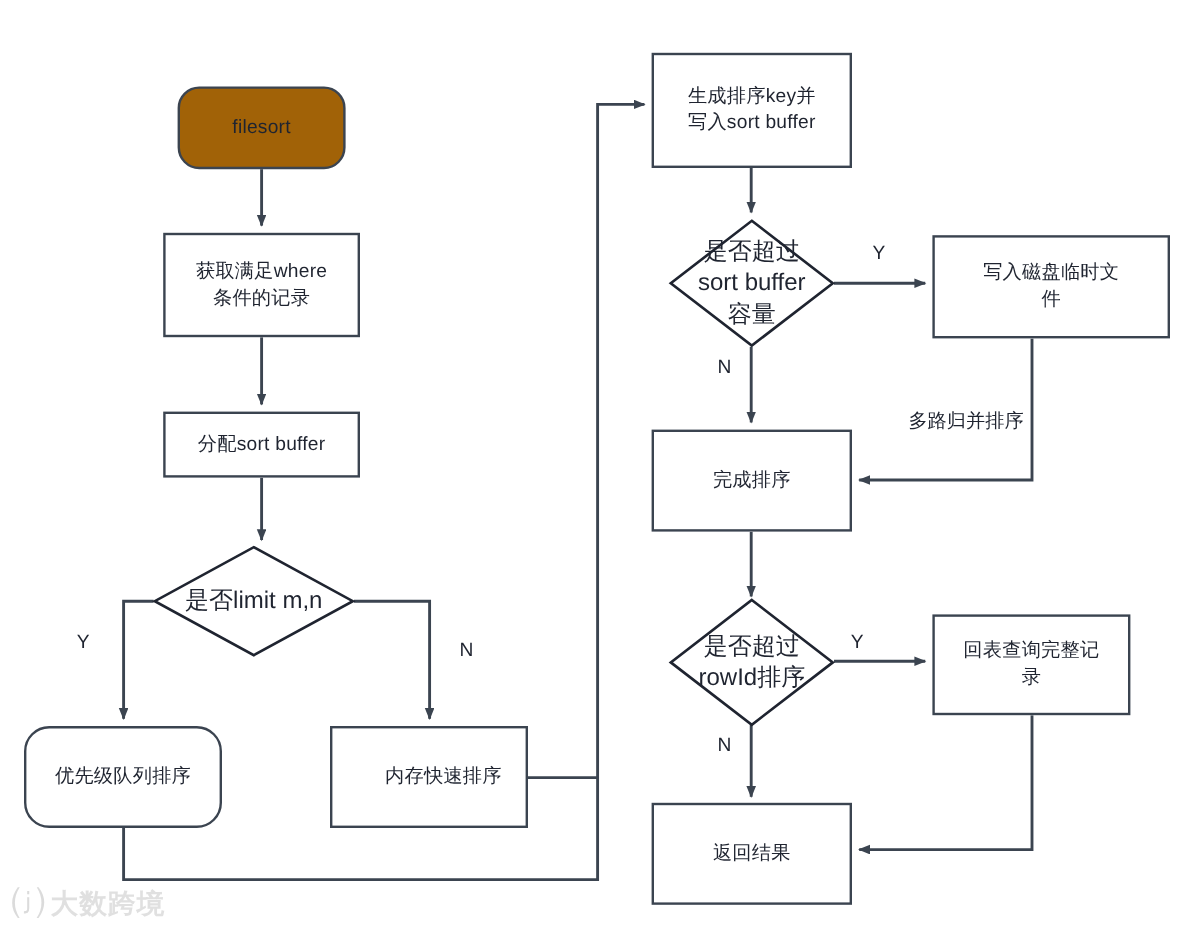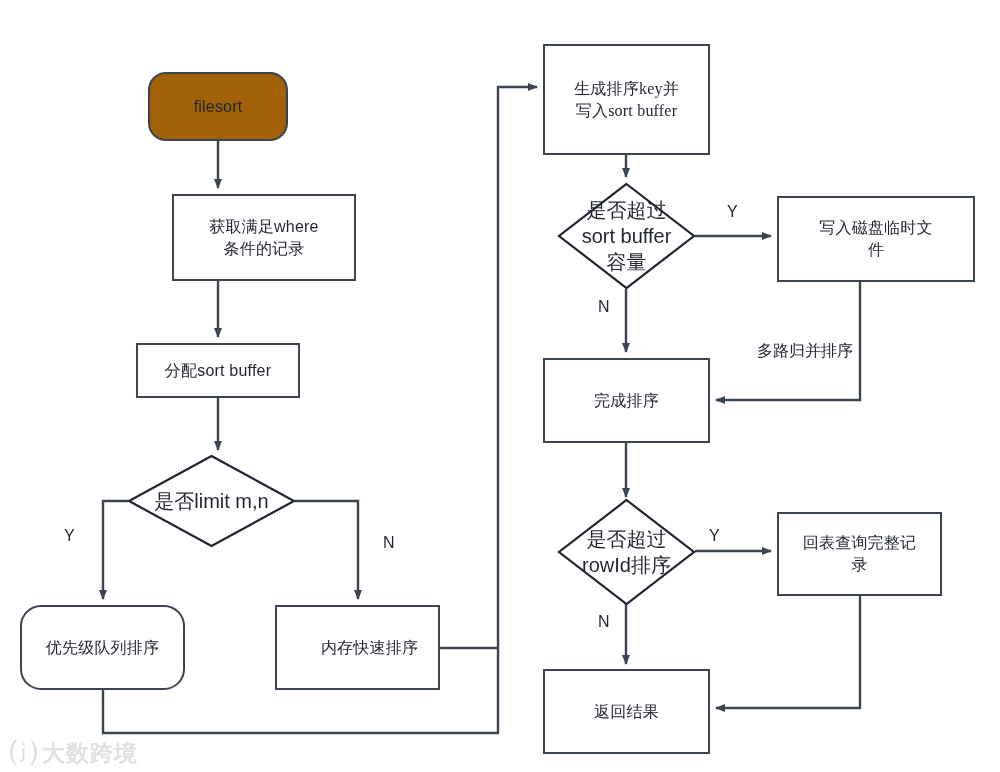--- a/index.html
+++ b/index.html
@@ -143,21 +143,21 @@
       <path d="M626,604 L626,664" marker-end="url(#arrow)"></path>
 
       <path d="M860,596 L860,708 L716,708" marker-end="url(#arrow)"></path>
     </g>
   </svg>
 
   <div class="node terminal" style="left:148px; top:72px; width:140px; height:69px;">
     <span class="node-label">filesort</span>
   </div>
 
-  <div class="node process" style="left:136px; top:194px; width:184px; height:87px;margin-left:36px;">
+  <div class="node process" style="left:136px; top:194px; width:164px; height:87px;">
     <span class="node-label">获取满足where
 条件的记录</span>
   </div>
 
   <div class="node process" style="left:136px; top:343px; width:164px; height:55px;">
     <span class="node-label">分配sort buffer</span>
   </div>
 
   <div class="diamond-wrap" style="left:128px; top:455px; width:167px; height:92px;">
     <svg width="167" height="92" viewBox="0 0 167 92" xmlns="http://www.w3.org/2000/svg">
@@ -170,21 +170,21 @@
   <div class="edge-label" style="left:383px; top:534px;">N</div>
 
   <div class="node process" style="left:20px; top:605px; width:165px; height:85px;border-radius:21px;">
     <span class="node-label">优先级队列排序</span>
   </div>
 
   <div class="node process" style="left:275px; top:605px; width:165px; height:85px;padding-left:24px;">
     <span class="node-label">内存快速排序</span>
   </div>
 
-  <div class="node process" style="left:543px; top:44px; width:167px; height:111px;font-family:Liberation Serif, serif;">
+  <div class="node process" style="left:543px; top:44px; width:167px; height:96px;">
     <span class="node-label">生成排序key并
 写入sort buffer</span>
   </div>
 
   <div class="diamond-wrap" style="left:558px; top:183px; width:137px; height:106px;">
     <svg width="137" height="106" viewBox="0 0 137 106" xmlns="http://www.w3.org/2000/svg">
       <polygon points="68.5,1 136,53 68.5,105 1,53" fill="#ffffff" stroke="#1f2430" stroke-width="2.2"></polygon>
     </svg>
     <div class="diamond-label">是否超过
 sort buffer

